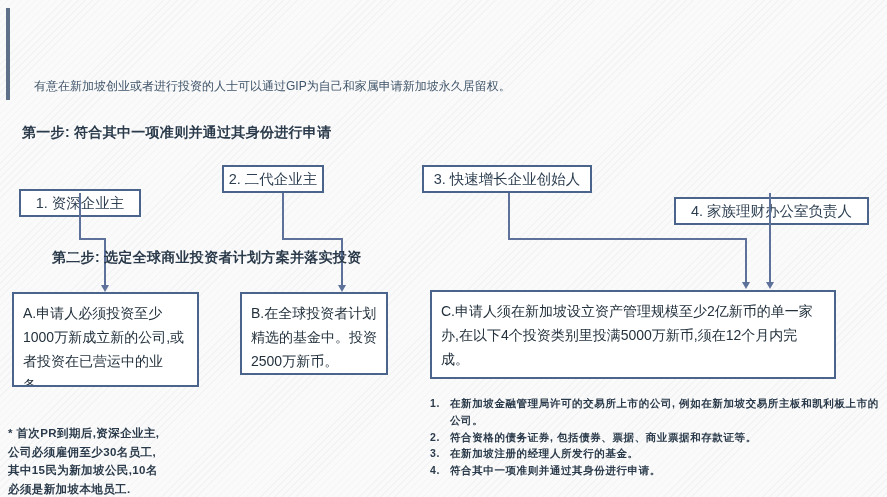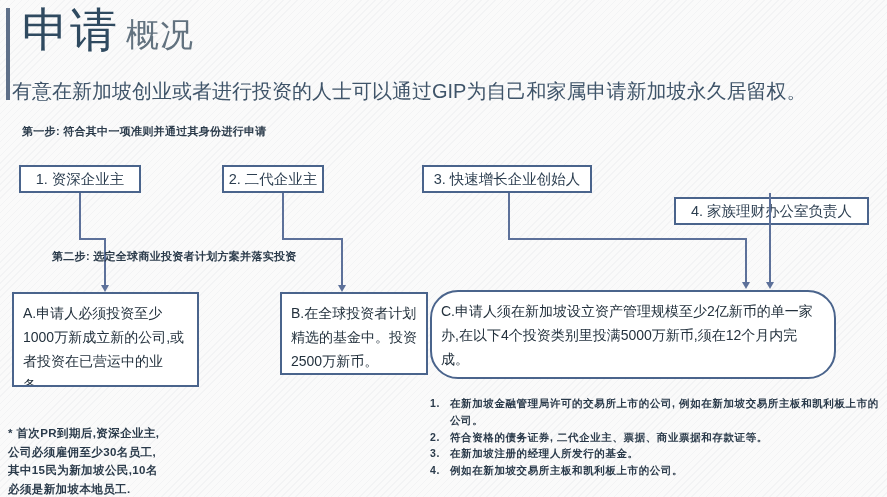--- a/index.html
+++ b/index.html
@@ -51,31 +51,31 @@
   }
   .title-sub {
     font-size: 33px;
     color: #62727f;
     letter-spacing: 1px;
     font-weight: 400;
     margin-left: 8px;
   }
   .subtitle {
     position: absolute;
-    left: 12px;
+    left: 34px;
     top: 78px;
-    font-size: 20px;
+    font-size: 12px;
     color: #3f5469;
     white-space: nowrap;
   }
 
   
   .step-label {
     position: absolute;
-    font-size: 11px;
+    font-size: 14px;
     font-weight: bold;
     color: #2a3a4a;
     white-space: nowrap;
     letter-spacing: 0.3px;
   }
   #step1-label { left: 22px; top: 124px; }
   #step2-label { left: 22px; top: 249px; margin-left: 30px; }
 
   
   .crit-box {
@@ -165,29 +165,26 @@
     flex: 1 1 auto;
   }
 </style>
 </head>
 <body>
 
 <div id="slide">
 
   <div class="accent-bar"></div>
 
-  <div class="title">
-    <span class="title-main">申请</span><span class="title-sub">概况</span>
-  </div>
 
   <div class="subtitle">有意在新加坡创业或者进行投资的人士可以通过GIP为自己和家属申请新加坡永久居留权。</div>
 
   <div class="step-label" id="step1-label">第一步:  符合其中一项准则并通过其身份进行申请</div>
 
-  <div class="crit-box" style="left:19px; width:122px;">
+  <div class="crit-box" style="left:19px; width:122px;margin-top:24px;">
     <span>1. 资深企业主</span>
   </div>
   <div class="crit-box" style="left:222px; width:102px;text-align:right;">
     <span>2. 二代企业主</span>
   </div>
   <div class="crit-box" style="left:422px; width:170px;">
     <span>3. 快速增长企业创始人</span>
   </div>
   <div class="crit-box" style="left:674px; width:195px;margin-top:32px;">
     <span>4. 家族理财办公室负责人</span>
@@ -209,44 +206,44 @@
   <div class="arrowhead" style="left:742px; top:282px;"></div>
 
   <div class="vline" style="left:769px; top:193px; height:90px;"></div>
   <div class="arrowhead" style="left:766px; top:282px;"></div>
 
   <div class="step-label" id="step2-label">第二步:  选定全球商业投资者计划方案并落实投资</div>
 
   <div class="opt-box" style="left:12px; top:292px; width:187px; height:95px;">
     <span>A.申请人必须投资至少1000万新成立新的公司,或者投资在已营运中的业务。</span>
   </div>
-  <div class="opt-box" style="left:240px; top:292px; width:148px; height:83px;margin-left:40px;">
+  <div class="opt-box" style="left:240px; top:292px; width:148px; height:83px;">
     <span>B.在全球投资者计划精选的基金中。投资2500万新币。</span>
   </div>
-  <div class="opt-box" style="left:430px; top:290px; width:406px; height:89px;border-radius:28px;">
+  <div class="opt-box" style="left:430px; top:290px; width:406px; height:89px;">
     <span>C.申请人须在新加坡设立资产管理规模至少2亿新币的单一家办,在以下4个投资类别里投满5000万新币,须在12个月内完成。</span>
   </div>
 
   <div class="footnote-left">* 首次PR到期后,资深企业主,
 公司必须雇佣至少30名员工,
 其中15民为新加坡公民,10名
 必须是新加坡本地员工.</div>
 
   <div class="footnote-right">
     <div class="fn-item">
       <span class="fn-num">1.</span>
       <span class="fn-txt">在新加坡金融管理局许可的交易所上市的公司, 例如在新加坡交易所主板和凯利板上市的公司。</span>
     </div>
     <div class="fn-item">
       <span class="fn-num">2.</span>
-      <span class="fn-txt">符合资格的债务证券, 二代企业主、票据、商业票据和存款证等。</span>
+      <span class="fn-txt">符合资格的债务证券, 包括债券、票据、商业票据和存款证等。</span>
     </div>
     <div class="fn-item">
       <span class="fn-num">3.</span>
       <span class="fn-txt">在新加坡注册的经理人所发行的基金。</span>
     </div>
     <div class="fn-item">
       <span class="fn-num">4.</span>
-      <span class="fn-txt">例如在新加坡交易所主板和凯利板上市的公司。</span>
+      <span class="fn-txt">符合其中一项准则并通过其身份进行申请。</span>
     </div>
   </div>
 
 </div>
 
 </body></html>

